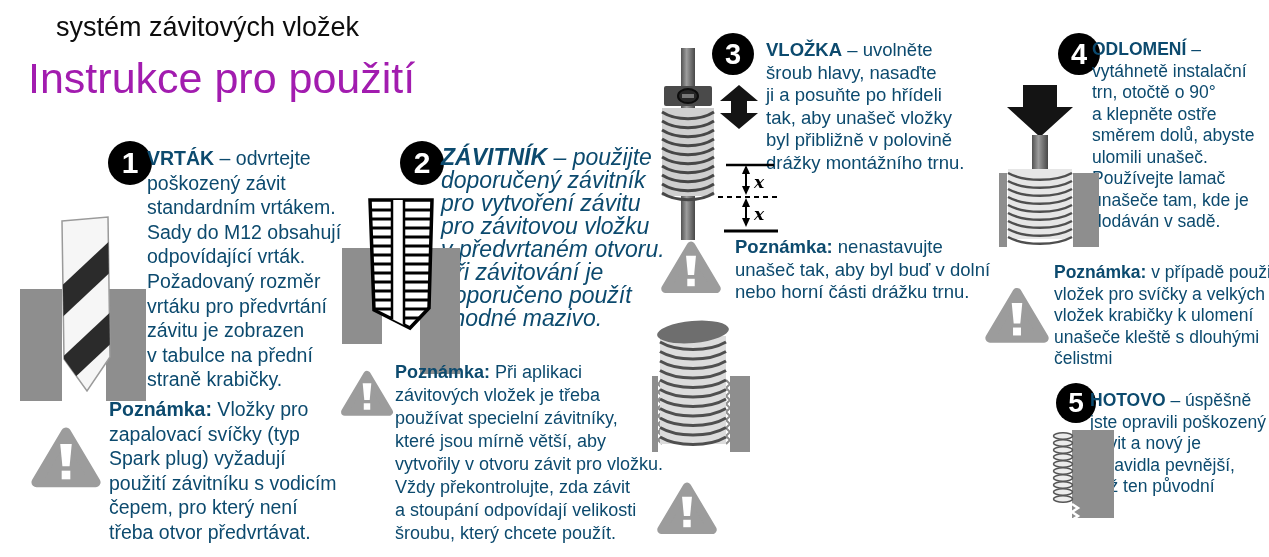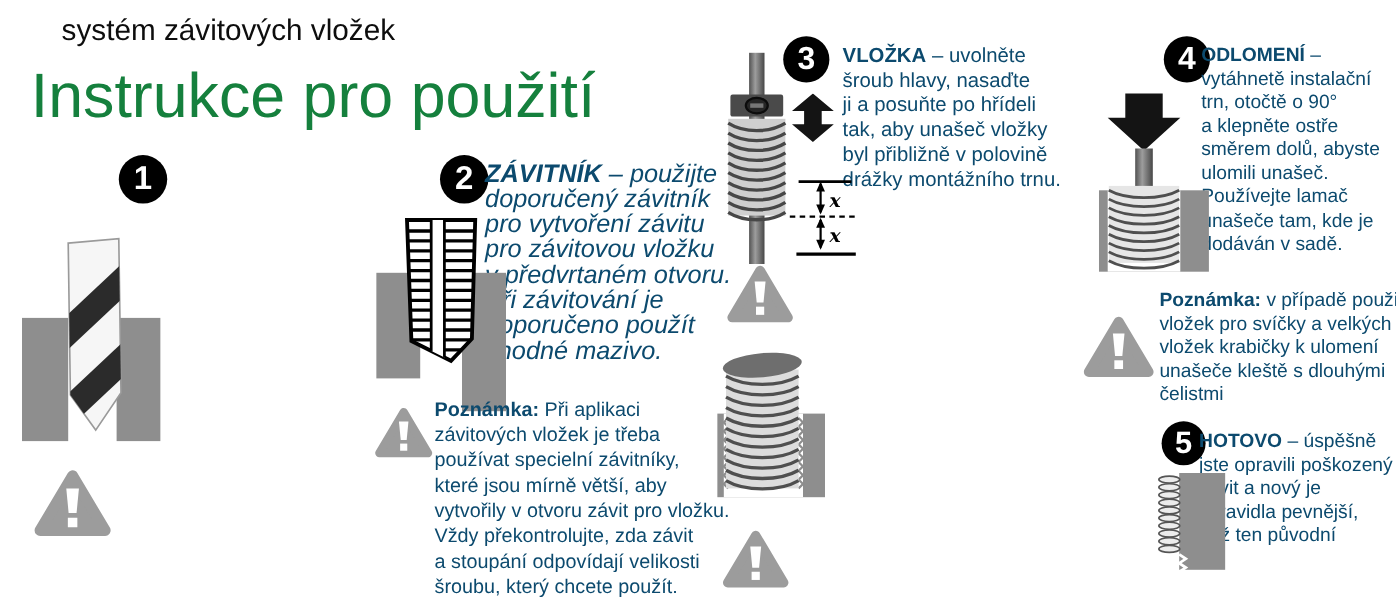--- a/index.html
+++ b/index.html
@@ -2,41 +2,51 @@
 <html><head>
 <meta charset="utf-8">
 <style>
   * { margin:0; padding:0; box-sizing:border-box; }
   html,body { background:#ffffff; }
   body { font-family:"Liberation Sans", sans-serif; color:#141414; }
   #canvas { position:relative; width:1269px; height:557px; background:#ffffff; overflow:hidden;margin-left:14px; }
   .abs { position:absolute; }
   .txt { position:absolute; white-space:pre-line; color:#0c4a6e; }
   .kicker { font-size:27px; color:#0d0d0d; }
-  .title  { font-size:57px; color:#15803d; }
+  .title  { font-size:43px; color:#a21caf; }
   .c1 { font-size:19.5px; line-height:24.6px; }
   .c2 { font-size:23px;   line-height:23px;font-style:italic; }
   .c2s{ font-size:18px;   line-height:23px; }
   .c3 { font-size:18.5px; line-height:22.5px; }
   .c4 { font-size:17.5px; line-height:21.5px; }
   .badge { position:absolute; background:#000; color:#fff; border-radius:50%;
            display:flex; align-items:center; justify-content:center; font-weight:bold; }
   b { font-weight:bold; }
 </style>
 </head>
 <body>
 
 <div id="canvas">
 
   <div class="txt kicker" style="left:42px;top:12px">systém závitových vložek</div>
   <div class="txt title" style="left:14px;top:54px">Instrukce pro použití</div>
 
   <div class="badge" style="left:94px;top:141px;width:44px;height:44px;font-size:30px">
     <span>1</span>
   </div>
+  <p class="txt c1" style="left:133px;top:146px;width:212px"><b>VRTÁK</b><span> – odvrtejte
+poškozený závit
+standardním vrtákem.
+Sady do M12 obsahují
+odpovídající vrták.
+Požadovaný rozměr
+vrtáku pro předvrtání
+závitu je zobrazen
+v tabulce na přední
+straně krabičky.</span></p>
 
   <svg class="abs" style="left:2px;top:213px" width="130" height="192" viewBox="0 0 130 192">
     <rect x="4" y="76" width="42" height="112" fill="#8e8e8e"></rect>
     <rect x="90" y="76" width="40" height="112" fill="#8e8e8e"></rect>
     <defs>
         <clipPath id="drillClip">
           <polygon points="46,8 92,4 94,144 71,178 48,146"></polygon>
         </clipPath>
       </defs>
     <polygon points="46,8 92,4 94,144 71,178 48,146" fill="#f6f6f6" stroke="#9a9a9a" stroke-width="1.5"></polygon>
@@ -45,20 +55,26 @@
       <polygon points="38,152 102,92 102,124 38,184" fill="#2b2b2b"></polygon>
       <polygon points="44,214 102,160 102,190 44,244" fill="#2b2b2b"></polygon>
     </g>
   </svg>
 
   <svg class="abs" style="left:16px;top:424px" width="72" height="66" viewBox="0 0 100 88">
     <path d="M50,10 L91,79 L9,79 Z" fill="#9c9c9c" stroke="#9c9c9c" stroke-width="14" stroke-linejoin="round"></path>
     <polygon points="42,26 58,26 55,57 45,57" fill="#fff"></polygon>
     <rect x="44" y="63" width="12" height="12" fill="#fff"></rect>
   </svg>
+  <p class="txt c1" style="left:95px;top:397px;width:252px"><b>Poznámka:</b><span> Vložky pro
+zapalovací svíčky (typ
+Spark plug) vyžadují
+použití závitníku s vodicím
+čepem, pro který není
+třeba otvor předvrtávat.</span></p>
 
   <div class="badge" style="left:386px;top:141px;width:44px;height:44px;font-size:30px">
     <span>2</span>
   </div>
   <p class="txt c2" style="left:427px;top:146px;width:225px"><b>ZÁVITNÍK</b><span> – použijte
 doporučený závitník
 pro vytvoření závitu
 pro závitovou vložku
 v předvrtaném otvoru.
 Při závitování je
@@ -136,20 +152,23 @@
     <polygon points="30,72 26,63 34,63" fill="#000"></polygon>
     <text x="38" y="65" font-size="17" font-weight="bold" font-style="italic" font-family="DejaVu Serif, serif" fill="#000">x</text>
     <path d="M8,76 H62" stroke="#000" stroke-width="3"></path>
   </svg>
 
   <svg class="abs" style="left:646px;top:238px" width="62" height="58" viewBox="0 0 100 88">
     <path d="M50,10 L91,79 L9,79 Z" fill="#9c9c9c" stroke="#9c9c9c" stroke-width="14" stroke-linejoin="round"></path>
     <polygon points="42,26 58,26 55,57 45,57" fill="#fff"></polygon>
     <rect x="44" y="63" width="12" height="12" fill="#fff"></rect>
   </svg>
+  <p class="txt c3" style="left:721px;top:236px;width:282px"><b>Poznámka:</b><span> nenastavujte
+unašeč tak, aby byl buď v dolní
+nebo horní části drážku trnu.</span></p>
 
   <svg class="abs" style="left:638px;top:318px" width="98" height="136" viewBox="0 0 98 136">
     <rect x="0" y="58" width="98" height="76" fill="#8e8e8e"></rect>
     <rect x="6" y="58" width="72" height="76" fill="#ffffff"></rect>
     <path d="M10,62 l-4,4 4,4 -4,4 4,4 -4,4 4,4 -4,4 4,4 -4,4 4,4 -4,4 4,4 -4,4 4,4 -4,4 4,4" stroke="#8e8e8e" stroke-width="2" fill="none"></path>
     <path d="M74,62 l4,4 -4,4 4,4 -4,4 4,4 -4,4 4,4 -4,4 4,4 -4,4 4,4 -4,4 4,4 -4,4 4,4 -4,4" stroke="#8e8e8e" stroke-width="2" fill="none"></path>
     <rect x="8" y="18" width="66" height="108" fill="#dcdcdc"></rect>
     <path d="M8,24 c17,10 49,10 66,0 M8,33.5 c17,10 49,10 66,0 M8,43 c17,10 49,10 66,0 M8,52.5 c17,10 49,10 66,0 M8,62 c17,10 49,10 66,0 M8,71.5 c17,10 49,10 66,0 M8,81 c17,10 49,10 66,0 M8,90.5 c17,10 49,10 66,0 M8,100 c17,10 49,10 66,0 M8,109.5 c17,10 49,10 66,0 M8,119 c17,10 49,10 66,0" stroke="#4f4f4f" stroke-width="3" fill="none"></path>
     <ellipse cx="41" cy="14" rx="36" ry="11" fill="#6e6e6e" transform="rotate(-5 41 14)"></ellipse>
   </svg>

